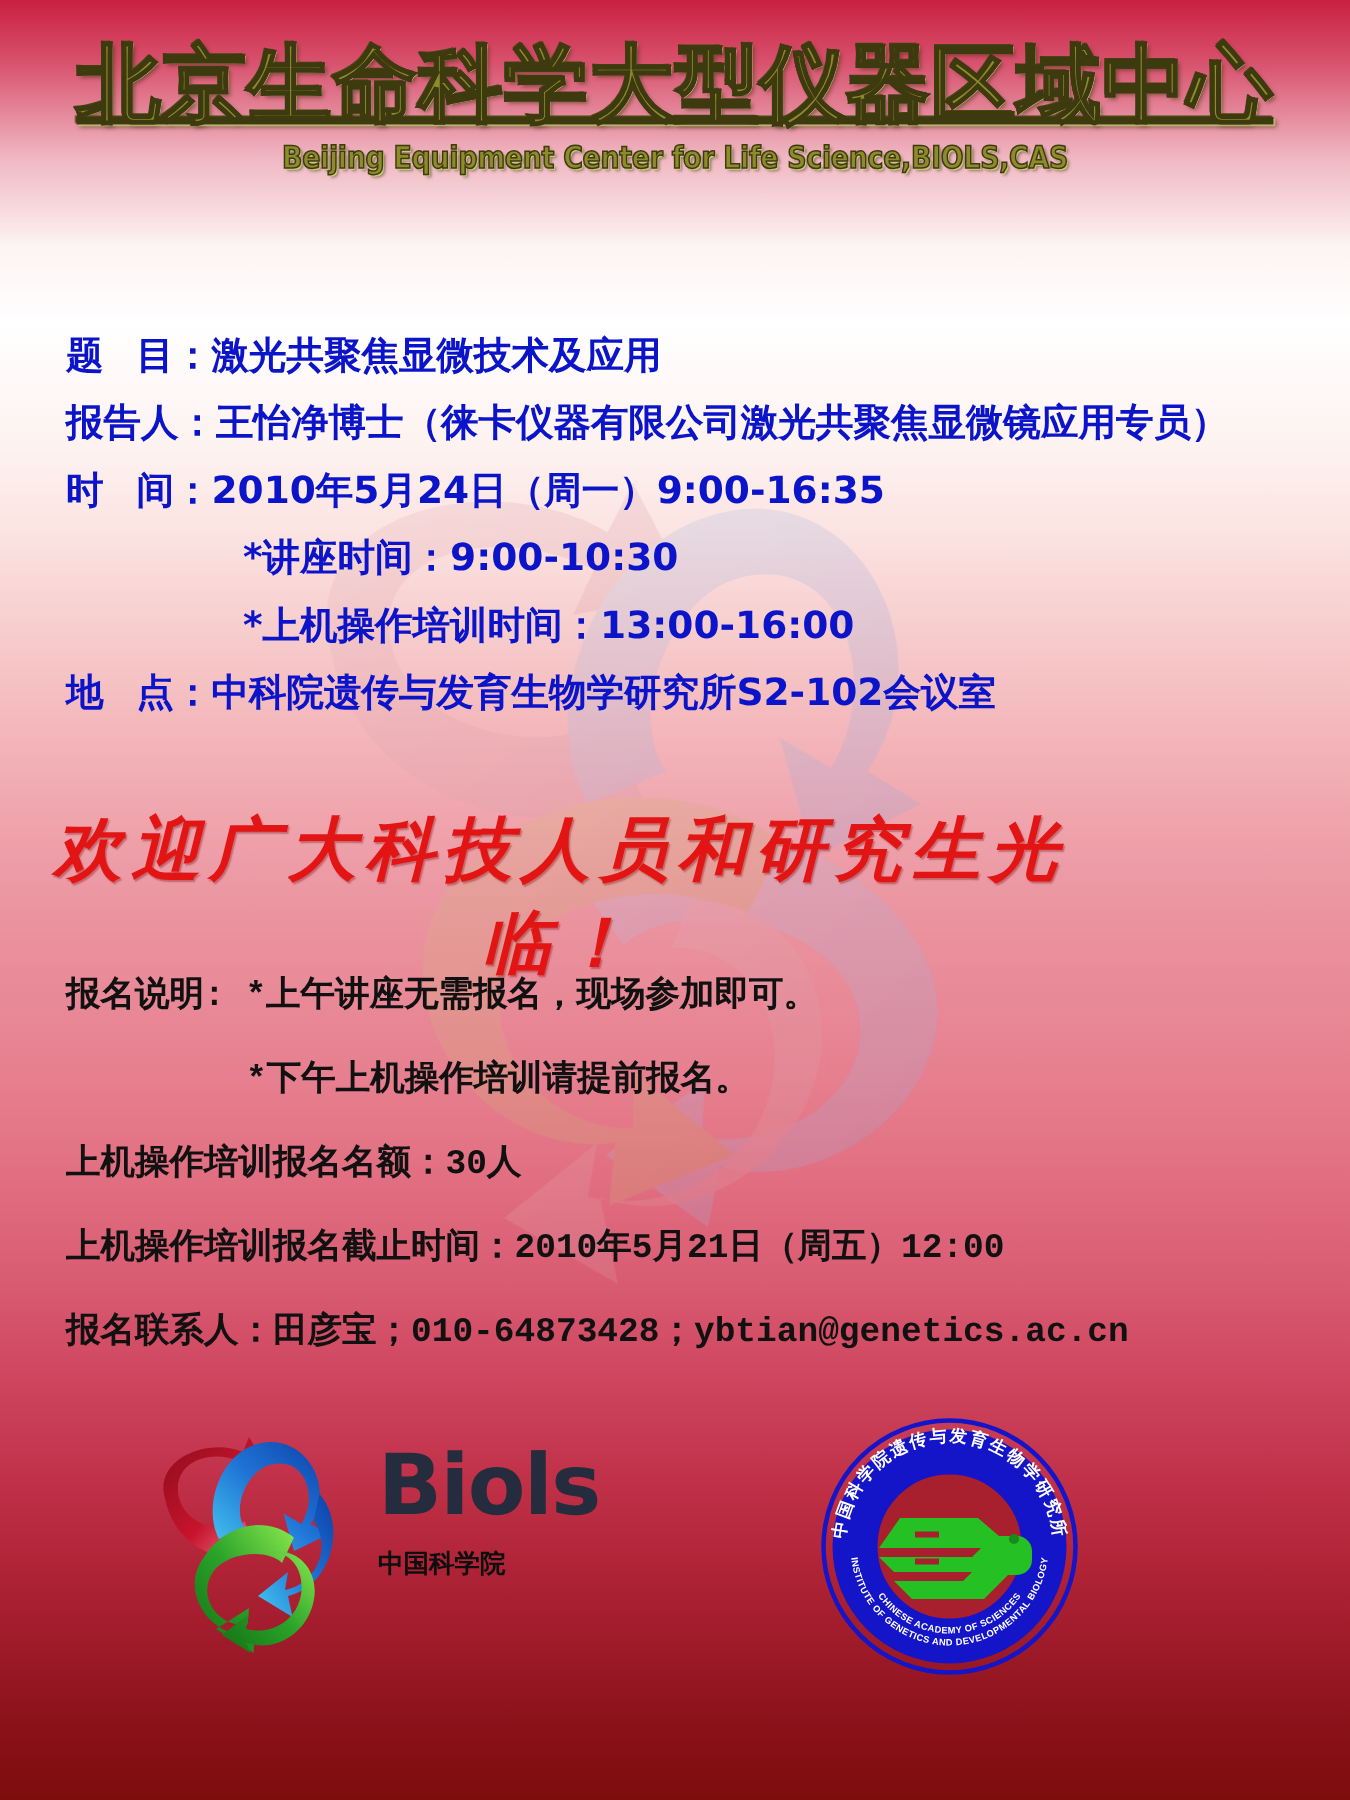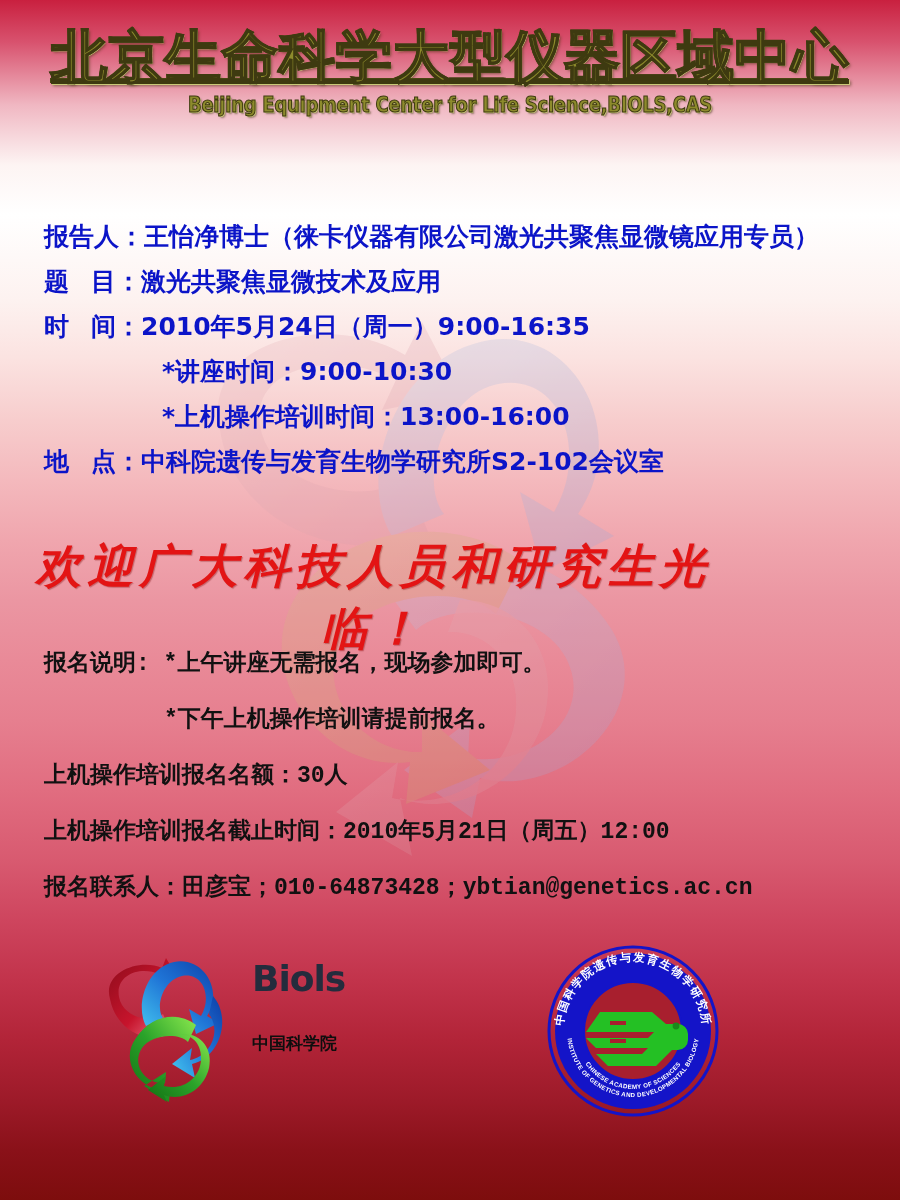--- a/index.html
+++ b/index.html
@@ -125,21 +125,21 @@
   }
   .reg .line{white-space:nowrap;}
   .reg .gap{height:24px;}
   .reg .indent2{padding-left:120px;}
 
   
   .logo-biols{position:absolute;left:92px;top:950px;width:400px;height:170px;}
   .biols-mark{position:absolute;left:0;top:2px;width:150px;height:150px;}
   .biols-word{
     position:absolute;left:160px;top:8px;
-    font-size:36px;font-weight:700;letter-spacing:-1px;
+    font-size:56px;font-weight:700;letter-spacing:-1px;
     color:#242c3d;
     font-family:"DejaVu Sans","Liberation Sans",sans-serif;
   }
   .biols-cn{
     position:absolute;left:160px;top:76px;
     font-size:17px;font-weight:700;line-height:34px;
     color:#0e0e0e;
     font-family:"DejaVu Sans","Liberation Sans",sans-serif;
   }
   .seal{position:absolute;left:540px;top:938px;width:186px;height:186px;}
@@ -173,24 +173,24 @@
     </g>
   </svg>
 
   <div class="header">
     <div class="title-cn">北京生命科学大型仪器区域中心</div>
     <div class="title-en">Beijing Equipment Center for Life Science,BIOLS,CAS</div>
   </div>
 
   <div class="info">
     <div class="row">
+      <span>题</span><span class="sp"></span><span>目</span><span>：激光共聚焦显微技术及应用</span>
+    </div>
+    <div class="row">
       <span>报告人</span><span>：王怡净博士（徕卡仪器有限公司激光共聚焦显微镜应用专员）</span>
-    </div>
-    <div class="row">
-      <span>题</span><span class="sp"></span><span>目</span><span>：激光共聚焦显微技术及应用</span>
     </div>
     <div class="row">
       <span>时</span><span class="sp"></span><span>间</span><span>：2010年5月24日（周一）9:00-16:35</span>
     </div>
     <div class="row indent">*讲座时间：9:00-10:30</div>
     <div class="row indent">*上机操作培训时间：13:00-16:00</div>
     <div class="row">
       <span>地</span><span class="sp"></span><span>点</span><span>：中科院遗传与发育生物学研究所S2-102会议室</span>
     </div>
   </div>

